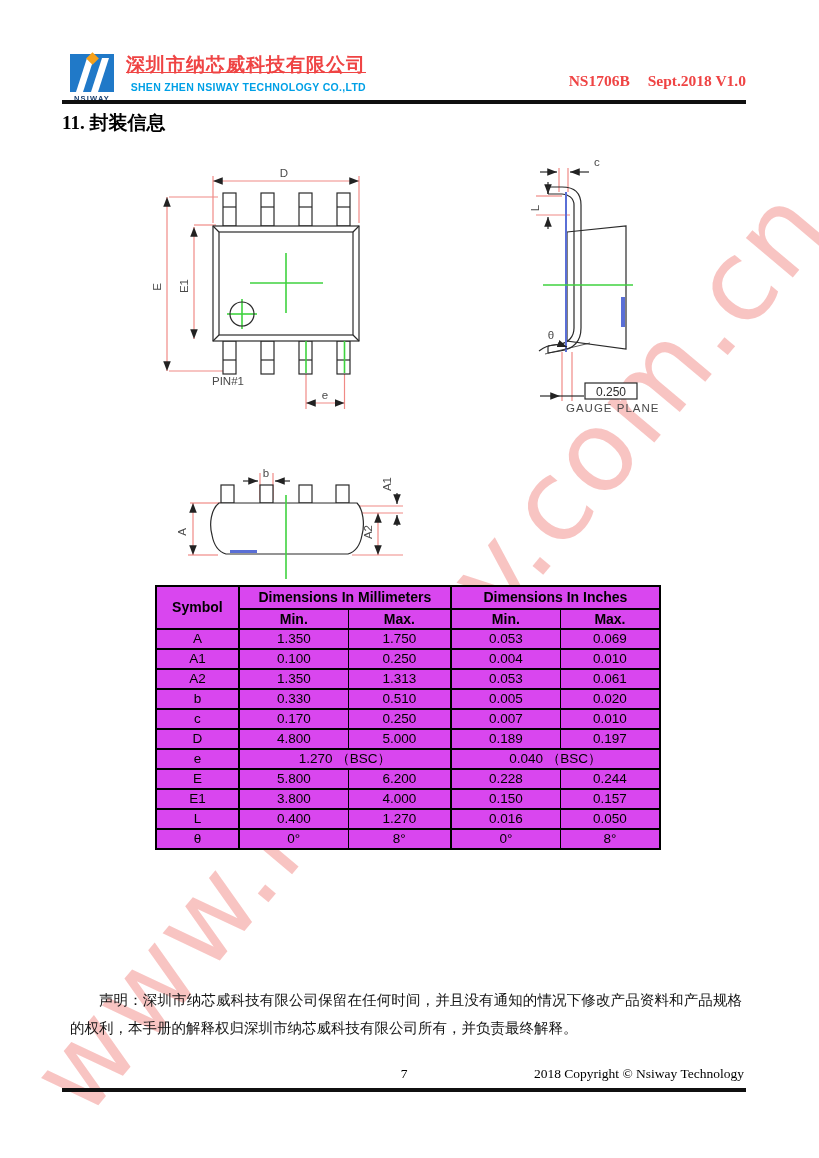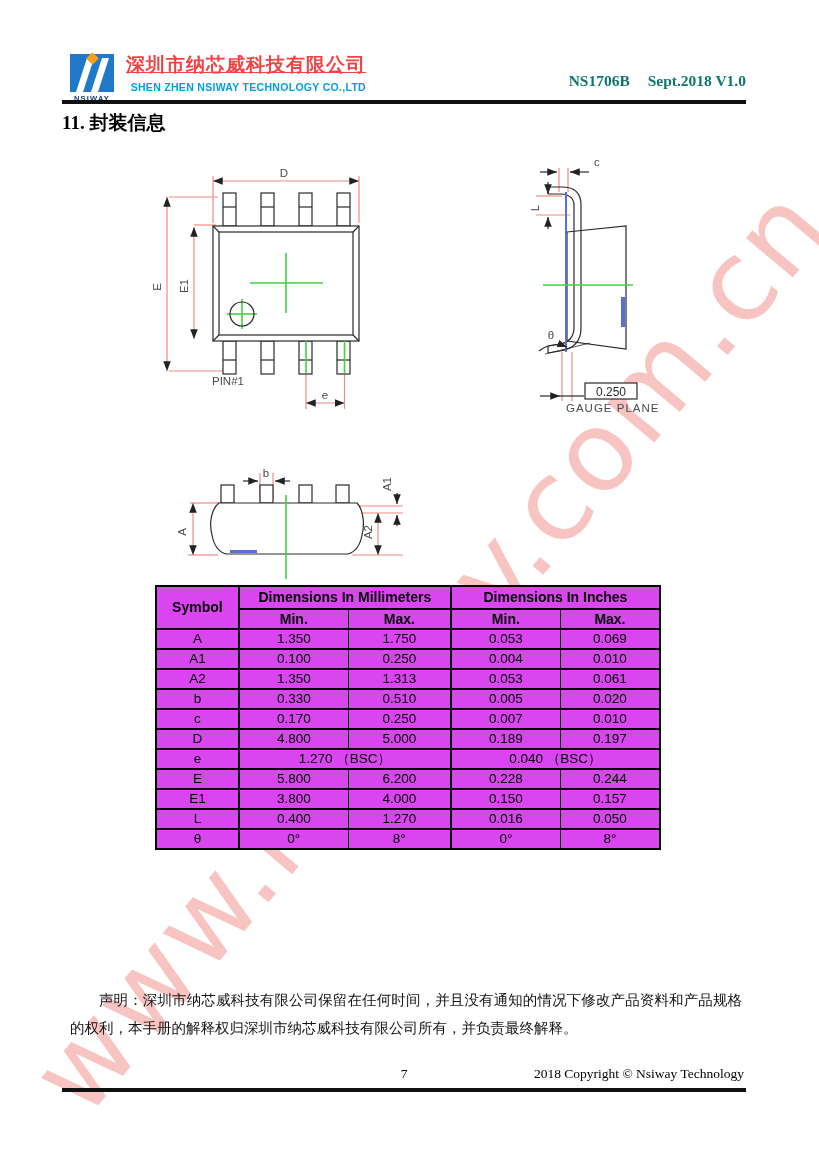--- a/index.html
+++ b/index.html
@@ -17,21 +17,21 @@
     pointer-events:none;
   }
   
   .header { position:absolute; left:62px; top:50px; width:684px; height:48px; z-index:2; }
   .logo-block { position:absolute; left:6px; top:2px; width:50px; }
   .brand { position:absolute; left:64px; top:2px; }
   .company-cn { font-size:19px; font-weight:bold; color:#ef4444; letter-spacing:1px;text-decoration:underline; }
   .company-en { font-size:10.5px; font-weight:bold; color:#00a0e6; margin-top:3px; letter-spacing:0.3px;text-align:right; }
   .doc-ref {
     position:absolute; right:0; top:22px; font-family:"Liberation Serif", serif;
-    font-weight:bold; font-size:15.5px; color:#0f766e;
+    font-weight:bold; font-size:15.5px; color:#ef4444;
   }
   .doc-ref span { margin-left:14px; }
   .header-rule { position:absolute; left:62px; top:100px; width:684px; height:4px; background:#101010; z-index:2; }
   
   .section-title {
     position:absolute; left:62px; top:110px; z-index:2;
     font-family:"Liberation Serif", serif; font-weight:bold; font-size:19px; color:#000;
   }
   
   .drawing-svg { position:absolute; left:0; top:0; z-index:2; pointer-events:none; }

